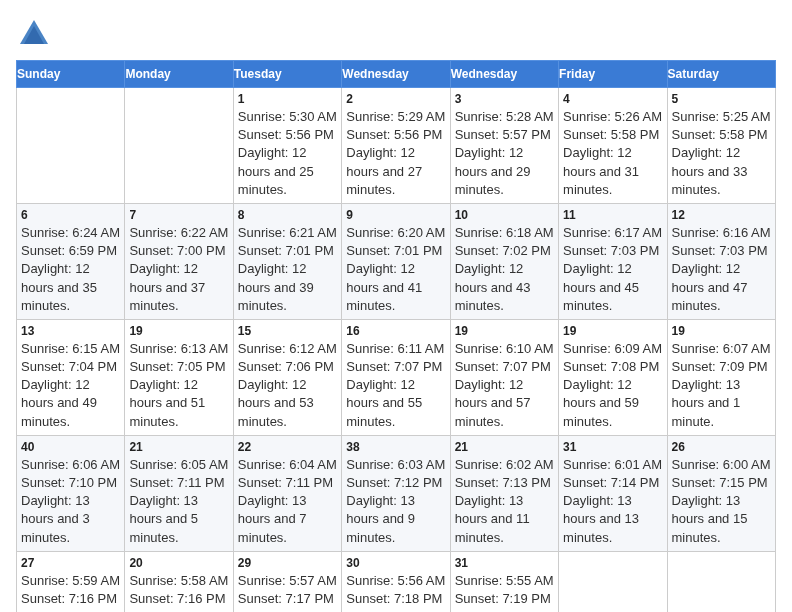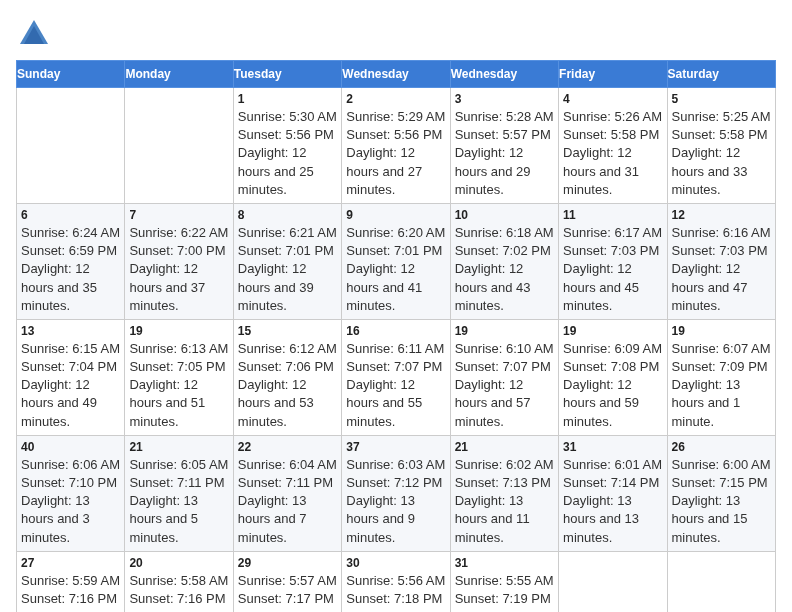--- a/index.html
+++ b/index.html
@@ -214,21 +214,21 @@
         </td>
         <td>
           <span class="day-num">21</span>
           <div class="cell-info">Sunrise: 6:05 AM<br>Sunset: 7:11 PM<br>Daylight: 13 hours and 5 minutes.</div>
         </td>
         <td>
           <span class="day-num">22</span>
           <div class="cell-info">Sunrise: 6:04 AM<br>Sunset: 7:11 PM<br>Daylight: 13 hours and 7 minutes.</div>
         </td>
         <td>
-          <span class="day-num">37</span>
+          <span class="day-num">38</span>
           <div class="cell-info">Sunrise: 6:03 AM<br>Sunset: 7:12 PM<br>Daylight: 13 hours and 9 minutes.</div>
         </td>
         <td>
           <span class="day-num">21</span>
           <div class="cell-info">Sunrise: 6:02 AM<br>Sunset: 7:13 PM<br>Daylight: 13 hours and 11 minutes.</div>
         </td>
         <td>
           <span class="day-num">31</span>
           <div class="cell-info">Sunrise: 6:01 AM<br>Sunset: 7:14 PM<br>Daylight: 13 hours and 13 minutes.</div>
         </td>

